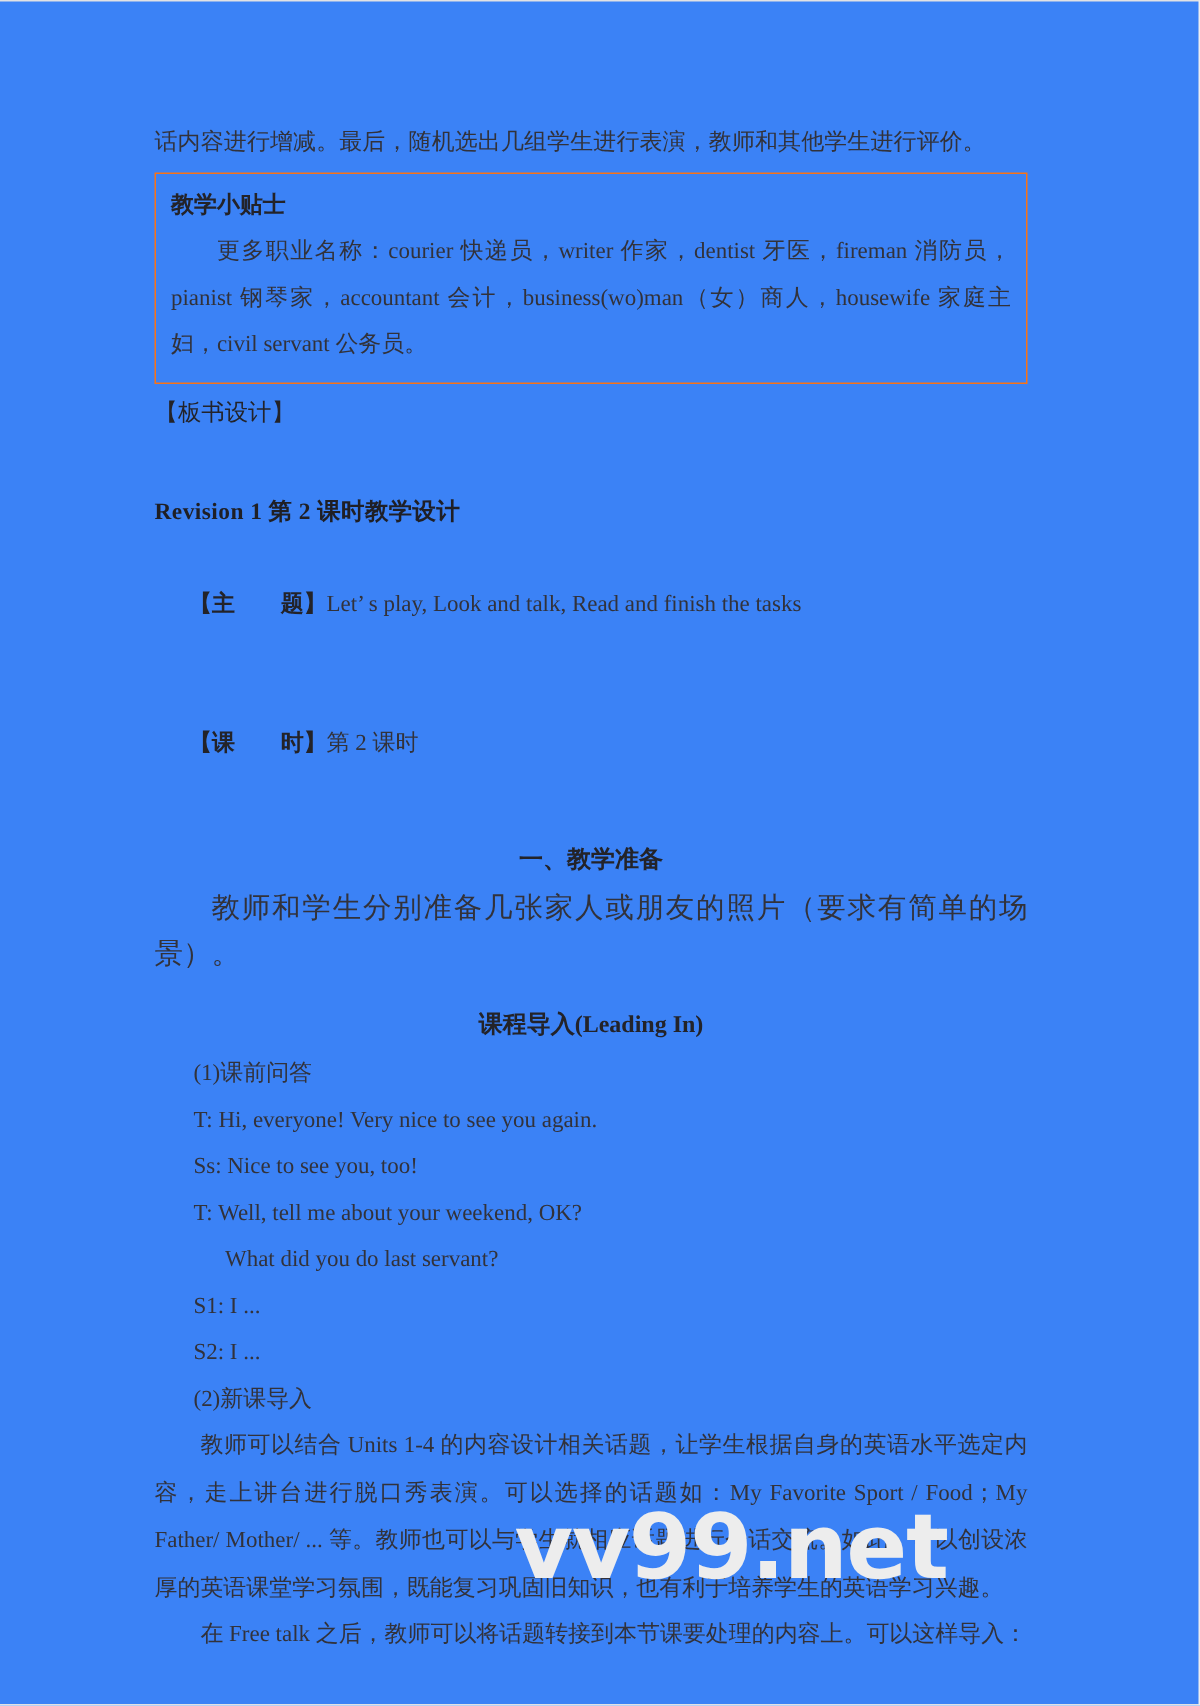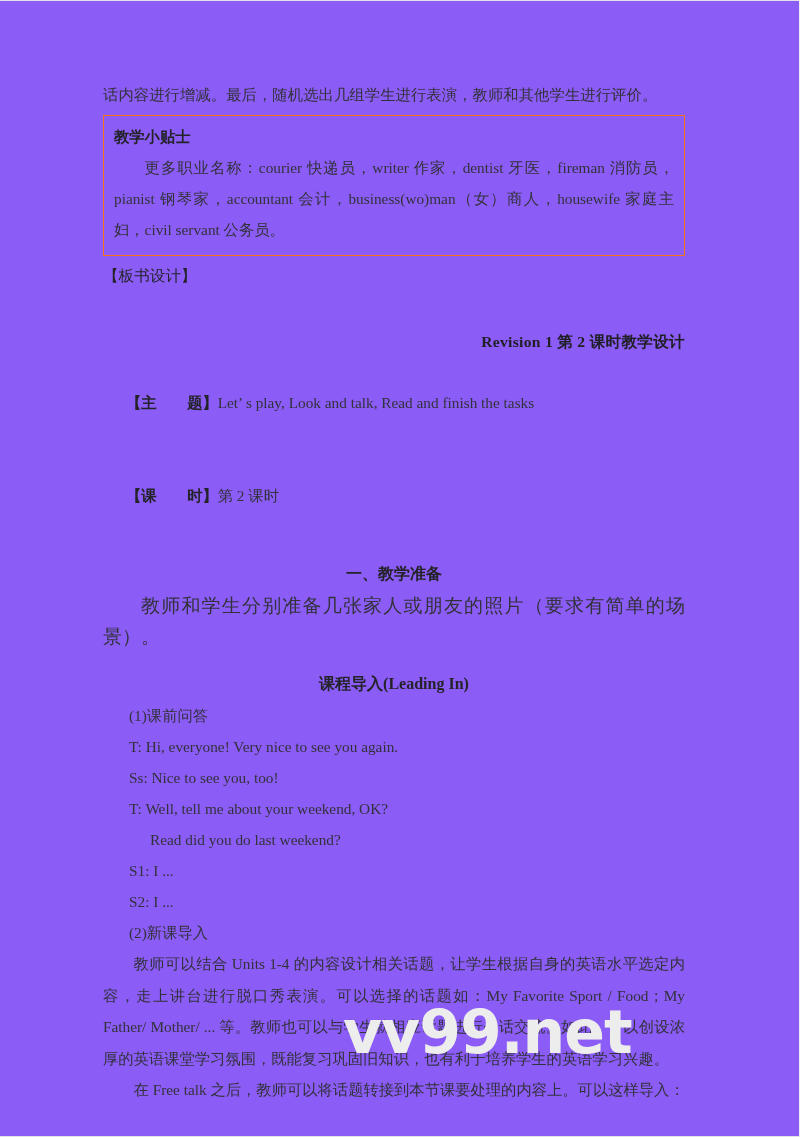--- a/index.html
+++ b/index.html
@@ -5,21 +5,21 @@
 <style>
   html, body {
     margin: 0;
     padding: 0;
     background: #ffffff;
   }
   .page {
     position: relative;
     width: 800px;
     height: 1137px;
-    background: #8b5cf6;
+    background: #3b82f6;
     border-top: 1px solid #e2e2e4;
     border-bottom: 1px solid #e2e2e4;
     border-right: 1px solid #ededef;
     box-sizing: border-box;
     overflow: hidden;
     font-family: "Liberation Serif", "DejaVu Serif", serif;
     color: #ララ;
   }
   .page { color: #2b2b2b; }
 
@@ -66,21 +66,21 @@
 
   .section-label {
     font-weight: normal;
     font-size: 15.6px;
     line-height: 32px;
     color: #232329;
     margin-top: 4px;
   }
 
   .doc-title {
-    text-align: right;
+    text-align: left;
     font-weight: bold;
     font-size: 15.6px;
     line-height: 28px;
     margin-top: 36px;
     color: #1f1f25;
     letter-spacing: 0.3px;
   }
 
   .meta-line {
     font-size: 15.3px;
@@ -184,21 +184,21 @@
     <div class="body-indent">教师和学生分别准备几张家人或朋友的照片（要求有简单的场景）。</div>
 
 
     <div class="h-num">课程导入(Leading In)</div>
 
     <div class="sub-item">(1)课前问答</div>
 
     <div class="dlg">T: Hi, everyone! Very nice to see you again.</div>
     <div class="dlg">Ss: Nice to see you, too!</div>
     <div class="dlg">T: Well, tell me about your weekend, OK?</div>
-    <div class="dlg-cont">Read did you do last weekend?</div>
+    <div class="dlg-cont">What did you do last servant?</div>
     <div class="dlg">S1: I ...</div>
     <div class="dlg">S2: I ...</div>
 
     <div class="sub-item">(2)新课导入</div>
 
     <div class="para">教师可以结合 Units 1-4 的内容设计相关话题，让学生根据自身的英语水平选定内容，走上讲台进行脱口秀表演。可以选择的话题如：My Favorite Sport / Food；My Father/ Mother/ ... 等。教师也可以与学生就相应话题进行会话交流。如此，可以创设浓厚的英语课堂学习氛围，既能复习巩固旧知识，也有利于培养学生的英语学习兴趣。</div>
 
     <div class="para">在 Free talk 之后，教师可以将话题转接到本节课要处理的内容上。可以这样导入：</div>
 
   </div>

